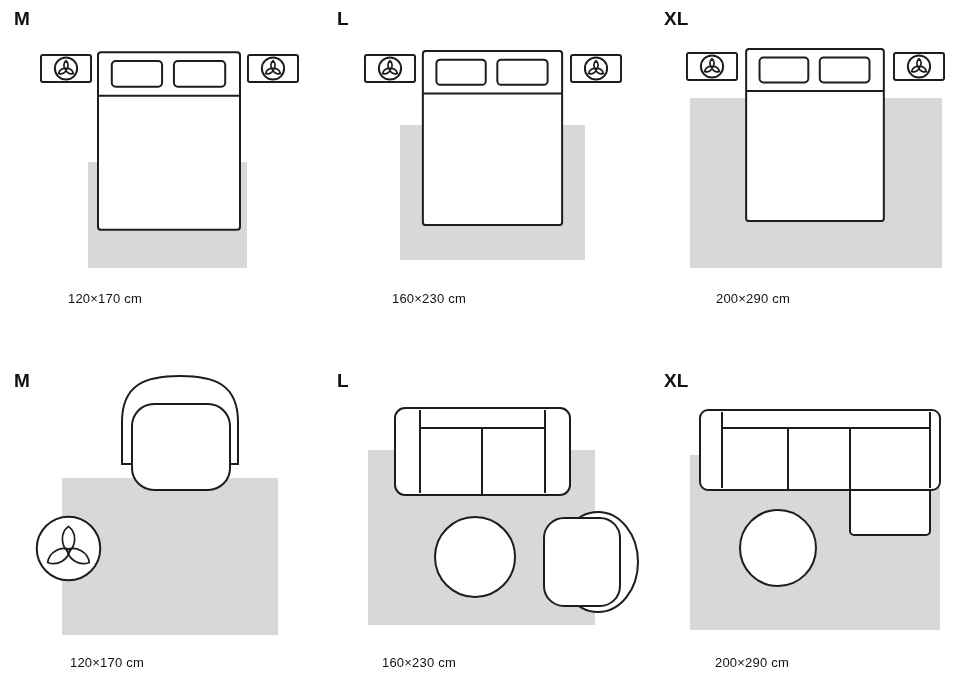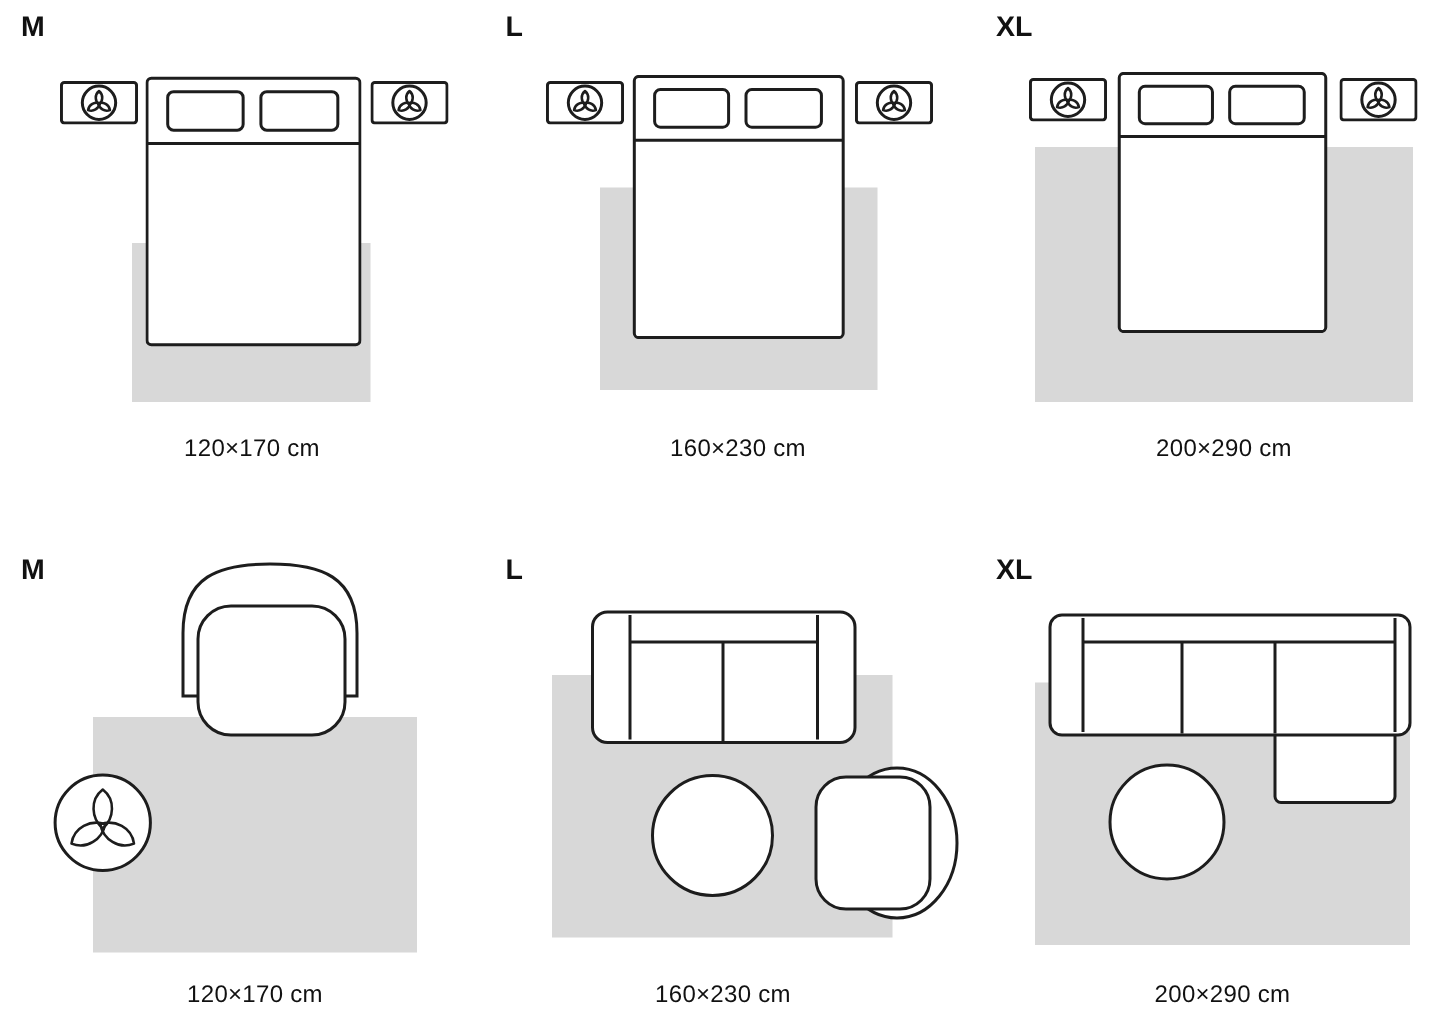--- a/index.html
+++ b/index.html
@@ -9,22 +9,22 @@
     position:relative; width:960px; height:690px;
     background:#ffffff; overflow:hidden;
   }
   .panel { position:absolute; width:320px; height:330px; }
   .size-label {
     position:absolute; top:8px;
     font-size:19px; font-weight:700; color:var(--text,#111111);
   }
   .panel.bottom .size-label { top:10px; }
   .caption {
-    position:absolute; width:200px; text-align:center;
-    font-size:16px; color:var(--text,#1a1a1a); letter-spacing:0.2px;
+    position:absolute; width:200px; 
+    font-size:13px; color:var(--text,#1a1a1a); letter-spacing:0.2px;
   }
   svg.illus { position:absolute; left:0; top:0; display:block; }
   .rugfill { fill:var(--rug,#d8d8d8); }
   .wh { fill:#ffffff; stroke:var(--ink,#1d1d1d); stroke-width:2; }
   .ln { fill:none; stroke:var(--ink,#1d1d1d); stroke-width:2; }
 </style>
 </head>
 <body>
 
 <div class="stage">

